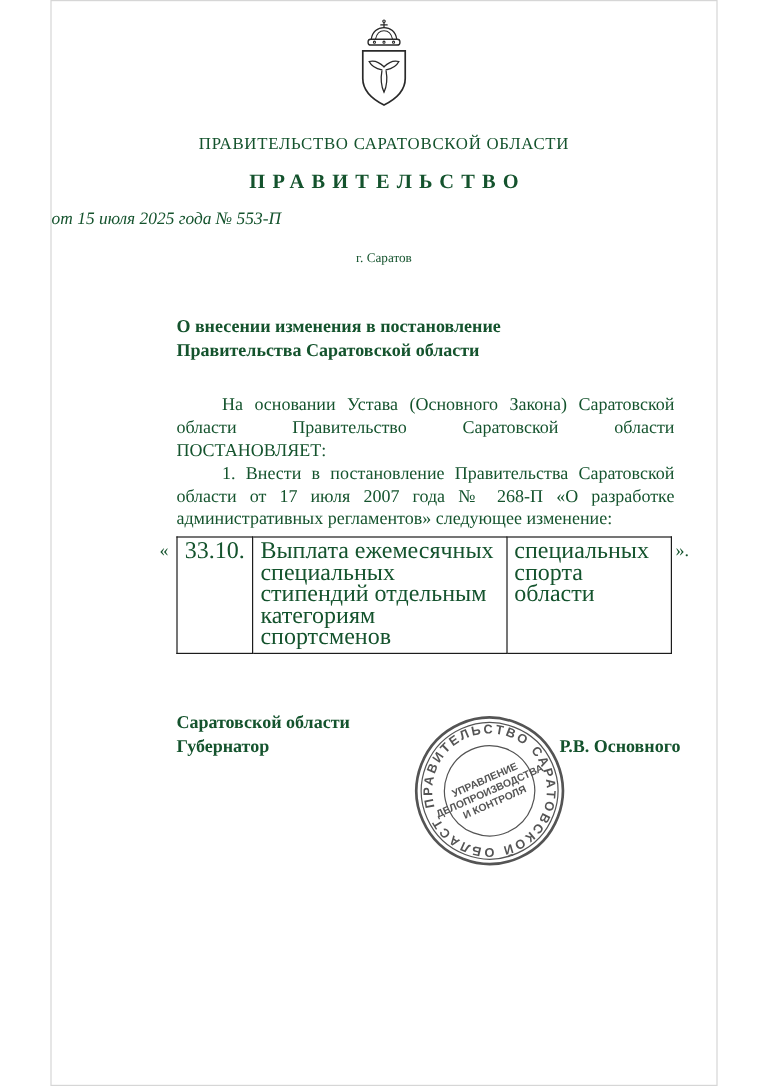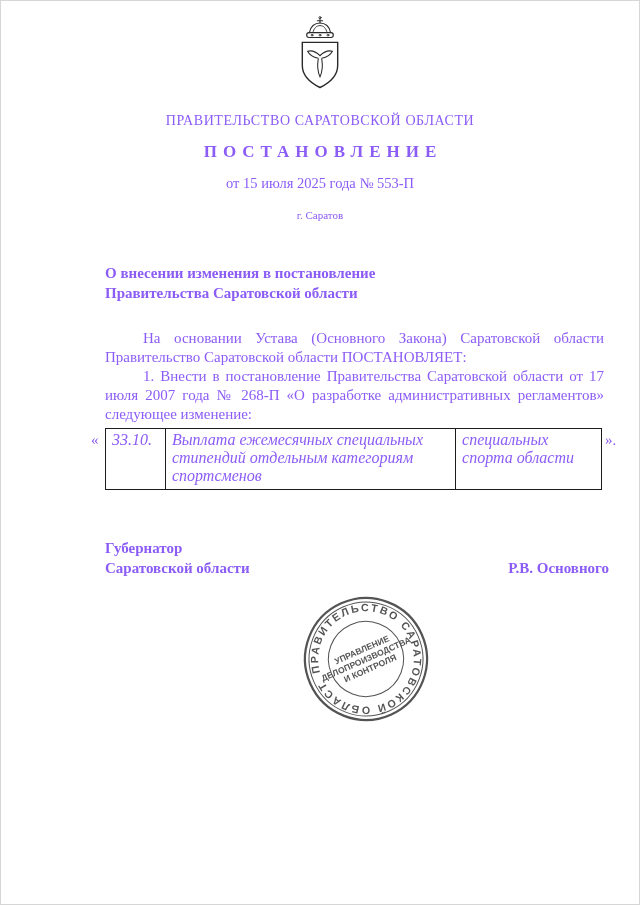--- a/index.html
+++ b/index.html
@@ -1,36 +1,36 @@
 <!DOCTYPE html>
 <html><head>
 <meta charset="utf-8">
 <style>
   html,body{margin:0;padding:0;background:#ffffff;}
   .page{
     position:relative;
-    width:640px;height:905px;
+    width:556px;height:905px;
     margin:0 auto;
     background:#ffffff;
     box-sizing:border-box;
     border:1px solid #d6d6d6;
     font-family:"Liberation Serif","DejaVu Serif",serif;
-    color:#8b5cf6;
+    color:#14532d;
     overflow:hidden;
   }
   .crest{width:56px;margin:14px auto 0;display:block;}
   .org-name{
     margin-top:14px;text-align:center;
     font-size:14px;letter-spacing:.6px;font-weight:normal;
   }
   .doc-type{
     margin-top:13px;text-align:center;
     font-size:17px;font-weight:bold;letter-spacing:6px;text-indent:6px;
   }
-  .date-line{margin-top:13px;text-align:center;font-size:14.5px;}
+  .date-line{margin-top:13px;text-align:left;font-size:14.5px;font-style:italic;}
   .city-line{margin-top:17px;text-align:center;font-size:11px;}
   .subject{
     margin:42px 30px 0 104px;
     font-size:15px;font-weight:bold;line-height:20px;
   }
   .bodytext{margin:26px 35px 0 104px;font-size:15px;line-height:19px;}
   .para{
     margin:0;text-align:justify;text-indent:38px;
   }
   .amendment-row{
@@ -40,21 +40,21 @@
   }
   .oquote{width:14px;flex:0 0 14px;padding-top:3px;font-size:15px;}
   .cquote{width:18px;flex:0 0 18px;padding-top:3px;padding-left:3px;font-size:15px;}
   table.amend{
     border-collapse:collapse;flex:1;
   }
   table.amend td{
     border:1.4px solid #1c1c1c;
     padding:2px 6px 4px 6px;
     vertical-align:top;
-    font-size:16px;line-height:18px;font-style:italic;
+    font-size:20px;line-height:18px;
   }
   td.num{width:48px;}
   td.desc{width:305px;}
   td.resp{width:140px;}
   .after-table{margin-top:14px;}
   .signature{
     display:flex;justify-content:space-between;align-items:flex-end;
     margin:48px 30px 0 104px;
     font-size:15px;line-height:20px;font-weight:bold;
   }
@@ -96,21 +96,21 @@
 
       <path d="M10 31 h40 v26 q0 15 -20 25 q-20 -10 -20 -25 z" stroke-width="1.6"></path>
 
       <path d="M30 46 q-7 -7 -14 -5 q3 6 12 8" stroke-width="1.2"></path>
       <path d="M30 46 q7 -7 14 -5 q-3 6 -12 8" stroke-width="1.2"></path>
       <path d="M28 50 q-2 11 2 20 q4 -9 2 -20" stroke-width="1.2"></path>
     </g>
   </svg>
 
   <div class="org-name">ПРАВИТЕЛЬСТВО САРАТОВСКОЙ ОБЛАСТИ</div>
-  <div class="doc-type">ПОСТАНОВЛЕНИЕ</div>
+  <div class="doc-type">ПРАВИТЕЛЬСТВО</div>
   <div class="date-line">от 15 июля 2025 года № 553-П</div>
   <div class="city-line">г. Саратов</div>
 
   <div class="subject">
     <div>О внесении изменения в постановление</div>
     <div>Правительства Саратовской области</div>
   </div>
 
   <div class="bodytext">
     <p class="para">На основании Устава (Основного Закона) Саратовской области Правительство Саратовской области ПОСТАНОВЛЯЕТ:</p>
@@ -127,22 +127,22 @@
         <td class="resp">специальных спорта области</td>
       </tr>
     </tbody>
       </table>
     <span class="cquote">».</span>
   </div>
 
 
   <div class="signature">
     <div>
+      <div>Саратовской области</div>
       <div>Губернатор</div>
-      <div>Саратовской области</div>
     </div>
     <div class="sig-name">Р.В. Основного</div>
   </div>
 
   <div class="stamp">
     <svg viewBox="0 0 126 126" width="128" height="128">
       <circle cx="63" cy="63" r="60" fill="none" stroke="#3d3d3d" stroke-width="2.2"></circle>
       <circle cx="63" cy="63" r="56" fill="none" stroke="#3d3d3d" stroke-width="1"></circle>
       <circle cx="63" cy="63" r="37" fill="none" stroke="#3d3d3d" stroke-width="1"></circle>
       <defs>

